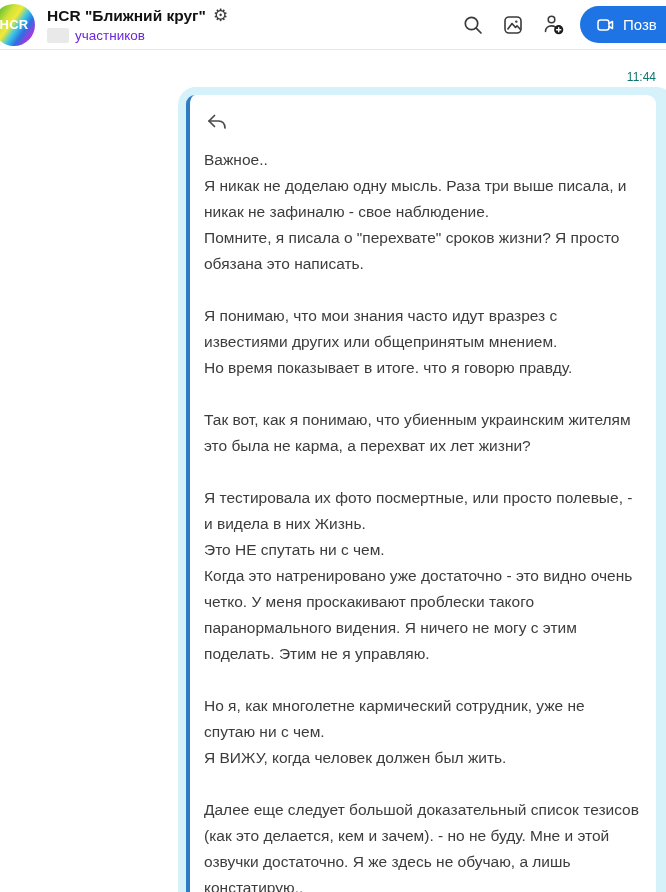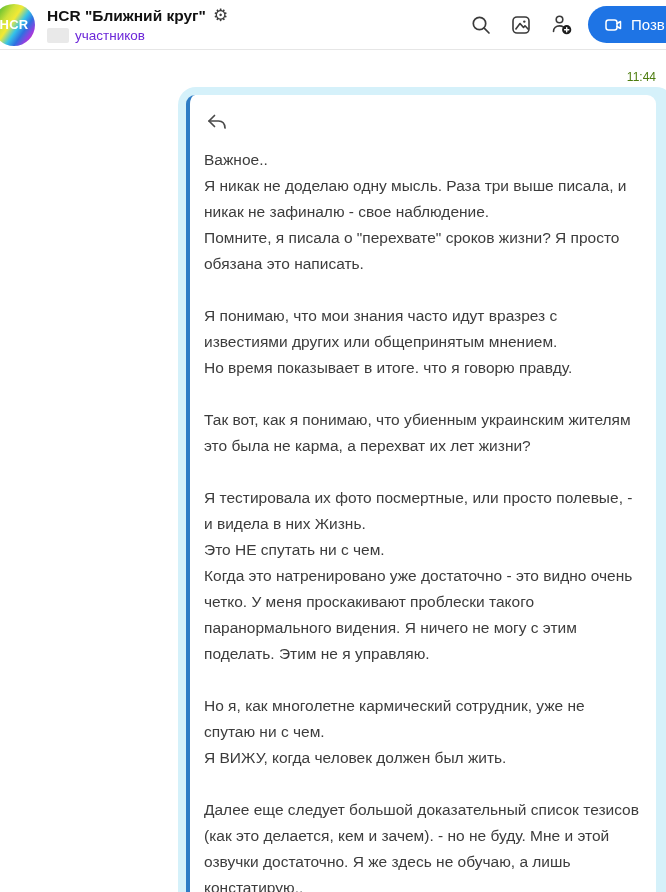--- a/index.html
+++ b/index.html
@@ -4,21 +4,21 @@
 <style>
   * { margin: 0; padding: 0; box-sizing: border-box; }
   html, body { width: 666px; height: 892px; overflow: hidden; background: #fff; }
   body { font-family: "Liberation Sans", "DejaVu Sans", sans-serif; color: #2b2b2b; position: relative; }
 
   
   .header {
     position: relative; z-index: 20; background: #fff;
     height: 50px; display: flex; align-items: center;
     border-bottom: 1px solid #e6e6e6;
-    padding-right: 8px;
+    padding-right: 16px;
   }
   .avatar {
     width: 42px; height: 42px; border-radius: 50%;
     margin-left: -7px; flex: 0 0 42px;
     background: linear-gradient(125deg, #1fa7a0 0%, #7ec832 18%, #cfe23a 32%, #f2e935 44%, #35c3e8 58%, #2f6fe0 70%, #9c3ce0 83%, #e0358b 94%, #e03a3a 100%);
     display: flex; align-items: center; justify-content: center;
     color: #fff; font-weight: bold; font-size: 13px; letter-spacing: .3px;
   }
   .head-texts { margin-left: 12px; min-width: 0; }
   .title-row { display: flex; align-items: center; gap: 7px; }
@@ -46,21 +46,21 @@
 
   .date-divider {
     position: relative; margin-top: -7px;
     display: flex; align-items: center;
     padding: 0 46px;
   }
   .date-divider .line { flex: 1; height: 0; border-top: 1px solid #dcdcdc; }
   .date-clip { height: 13px; overflow: hidden; padding: 0 12px; }
   .date-clip > span { display: block; margin-top: -4px; font-size: 12.5px; color: #6f6f6f; white-space: nowrap; }
 
-  .msg-time { text-align: right; padding-right: 10px; margin-top: 14px; font-size: 12px; color: #4d7c0f; }
+  .msg-time { text-align: right; padding-right: 10px; margin-top: 14px; font-size: 12px; color: #0f766e; }
 
   .bubble {
     position: relative;
     margin-left: 178px; margin-top: 3px;
     width: calc(666px - 178px + 8px);
     background: #d5f1fa;
     border-radius: 18px;
     padding: 8px 18px 28px 8px;
   }
   .quote-card {

